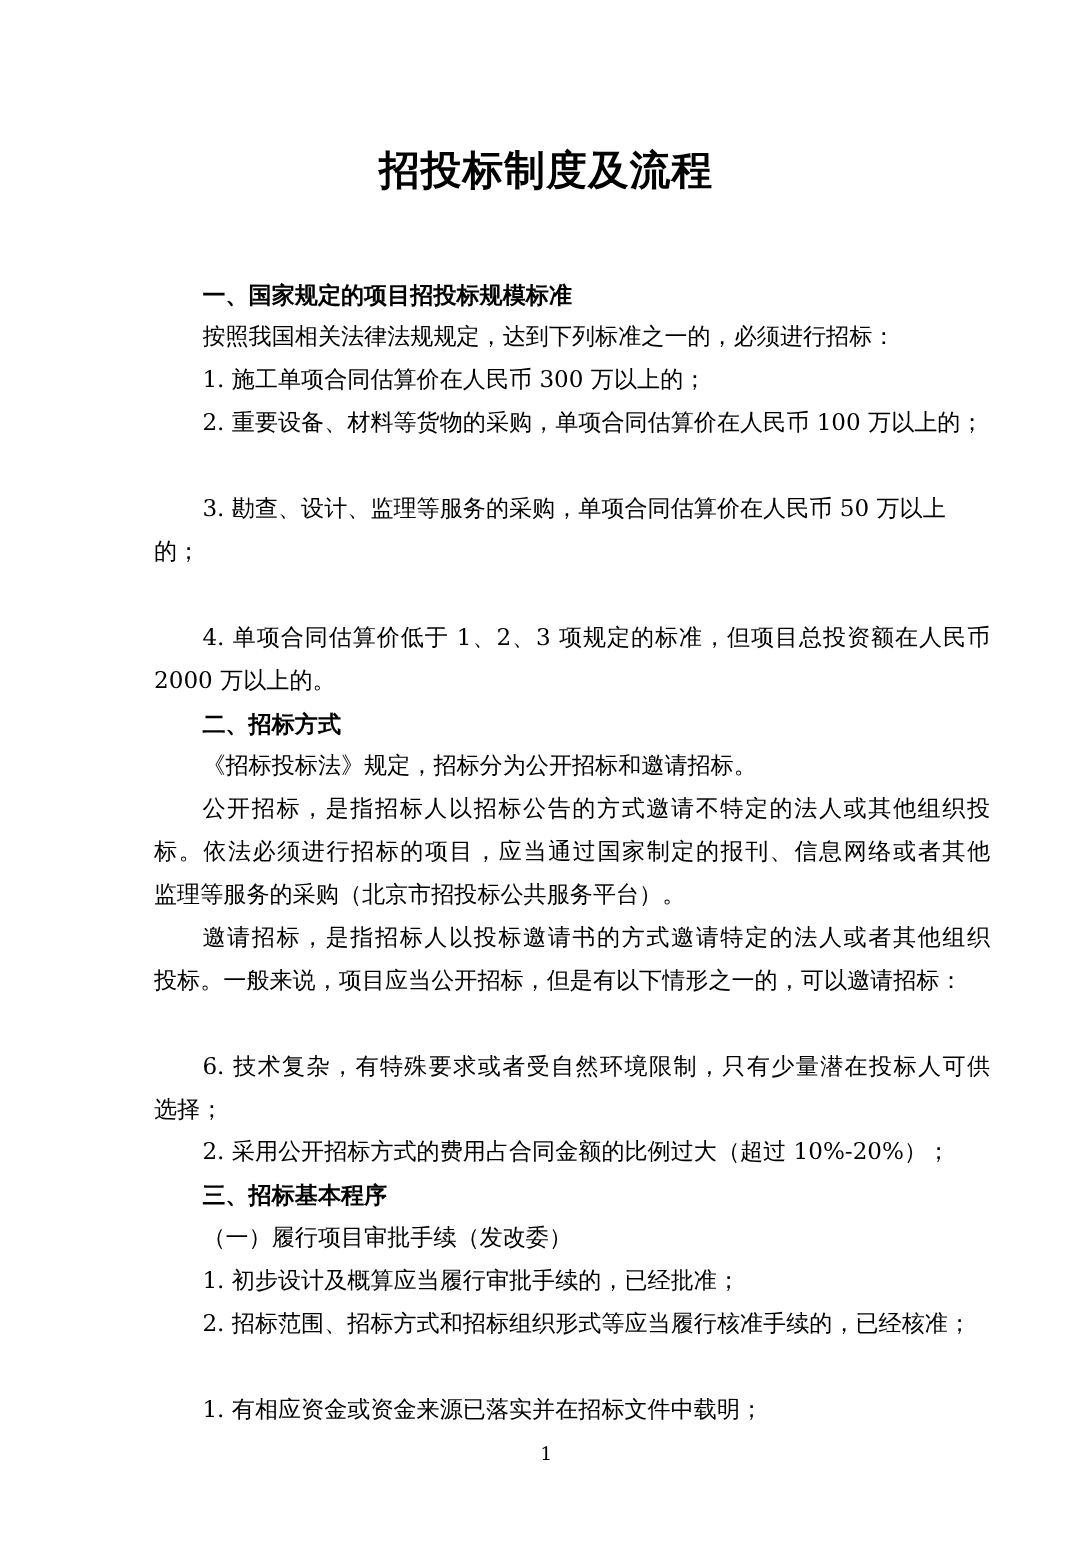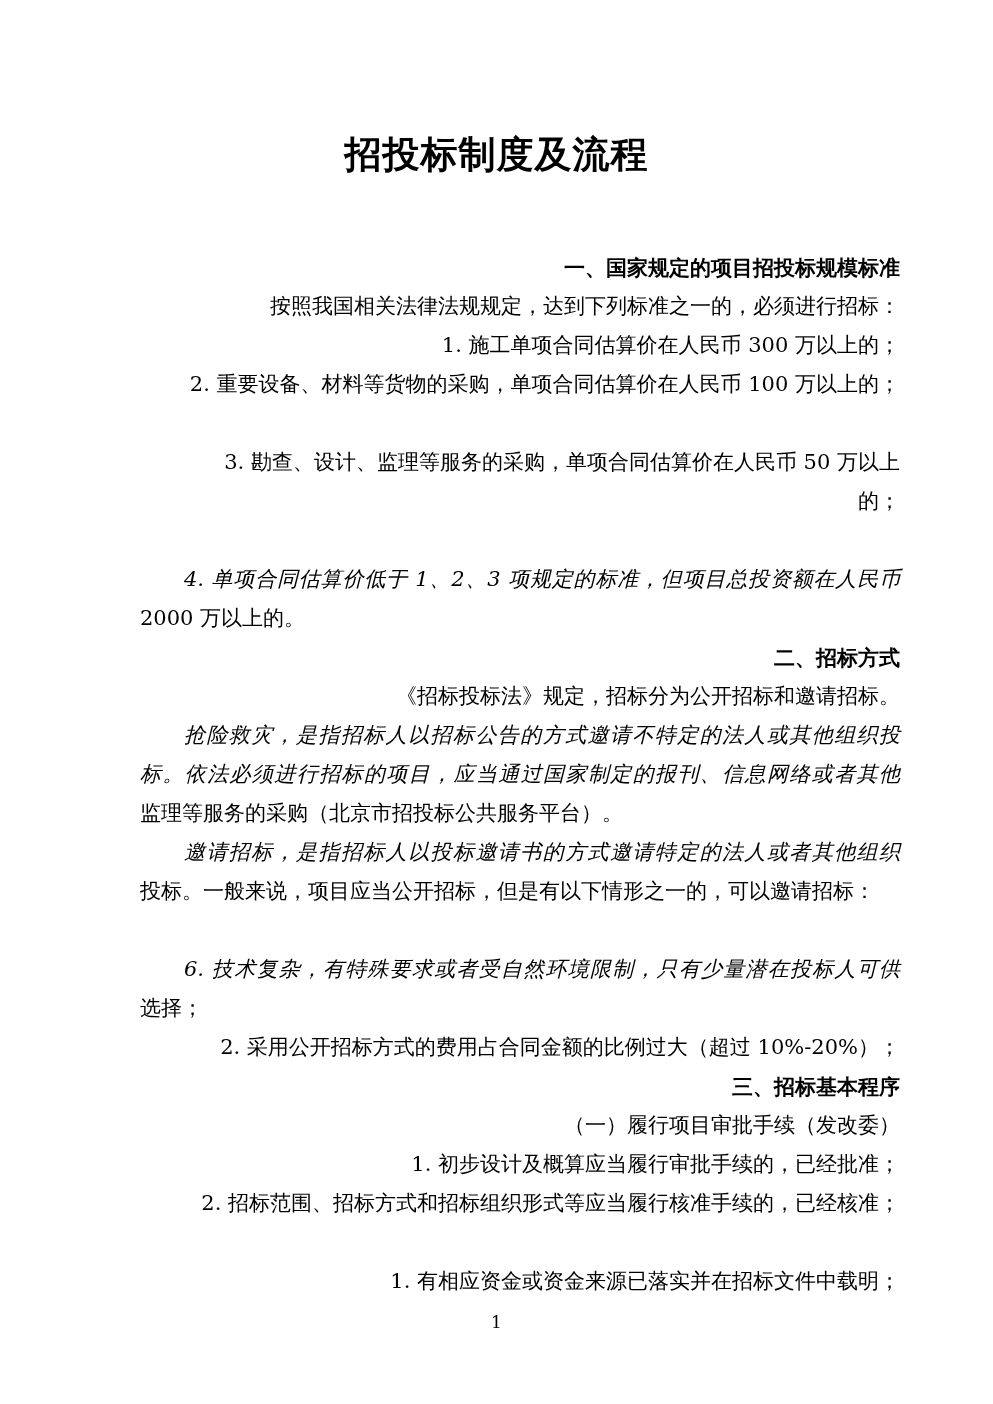--- a/index.html
+++ b/index.html
@@ -33,25 +33,24 @@
     left: 140px;
     top: 228px;
     width: 760px;
     font-size: 21px;
     line-height: 39px;
     text-align: left;
   }
   .para { margin: 0; }
   .para.empty { height: 39px; }
   .line { min-height: 39px; }
-  .line.indent { text-indent: 44px; text-align: right; }
+  .line.indent { text-indent: 44px; }
   .line.fill {
     text-align: justify;
     text-align-last: justify;
-    font-style: italic;
   }
   .para.heading .line { font-weight: bold; }
   .page-number {
     position: absolute;
     top: 1291px;
     left: 0;
     width: 100%;
     text-align: center;
     font-size: 17px;
     line-height: 22px;
@@ -85,21 +84,21 @@
         <div class="line indent fill">4. 单项合同估算价低于 1、2、3 项规定的标准，但项目总投资额在人民币</div>
         <div class="line">2000 万以上的。</div>
       </div>
       <div class="para heading">
         <div class="line indent">二、招标方式</div>
       </div>
       <div class="para body">
         <div class="line indent">《招标投标法》规定，招标分为公开招标和邀请招标。</div>
       </div>
       <div class="para body">
-        <div class="line indent fill">抢险救灾，是指招标人以招标公告的方式邀请不特定的法人或其他组织投</div>
+        <div class="line indent fill">公开招标，是指招标人以招标公告的方式邀请不特定的法人或其他组织投</div>
         <div class="line fill">标。依法必须进行招标的项目，应当通过国家制定的报刊、信息网络或者其他</div>
         <div class="line">监理等服务的采购（北京市招投标公共服务平台）。</div>
       </div>
       <div class="para body">
         <div class="line indent fill">邀请招标，是指招标人以投标邀请书的方式邀请特定的法人或者其他组织</div>
         <div class="line">投标。一般来说，项目应当公开招标，但是有以下情形之一的，可以邀请招标：</div>
       </div>
       <div class="para empty"></div>
       <div class="para body">
         <div class="line indent fill">6. 技术复杂，有特殊要求或者受自然环境限制，只有少量潜在投标人可供</div>

